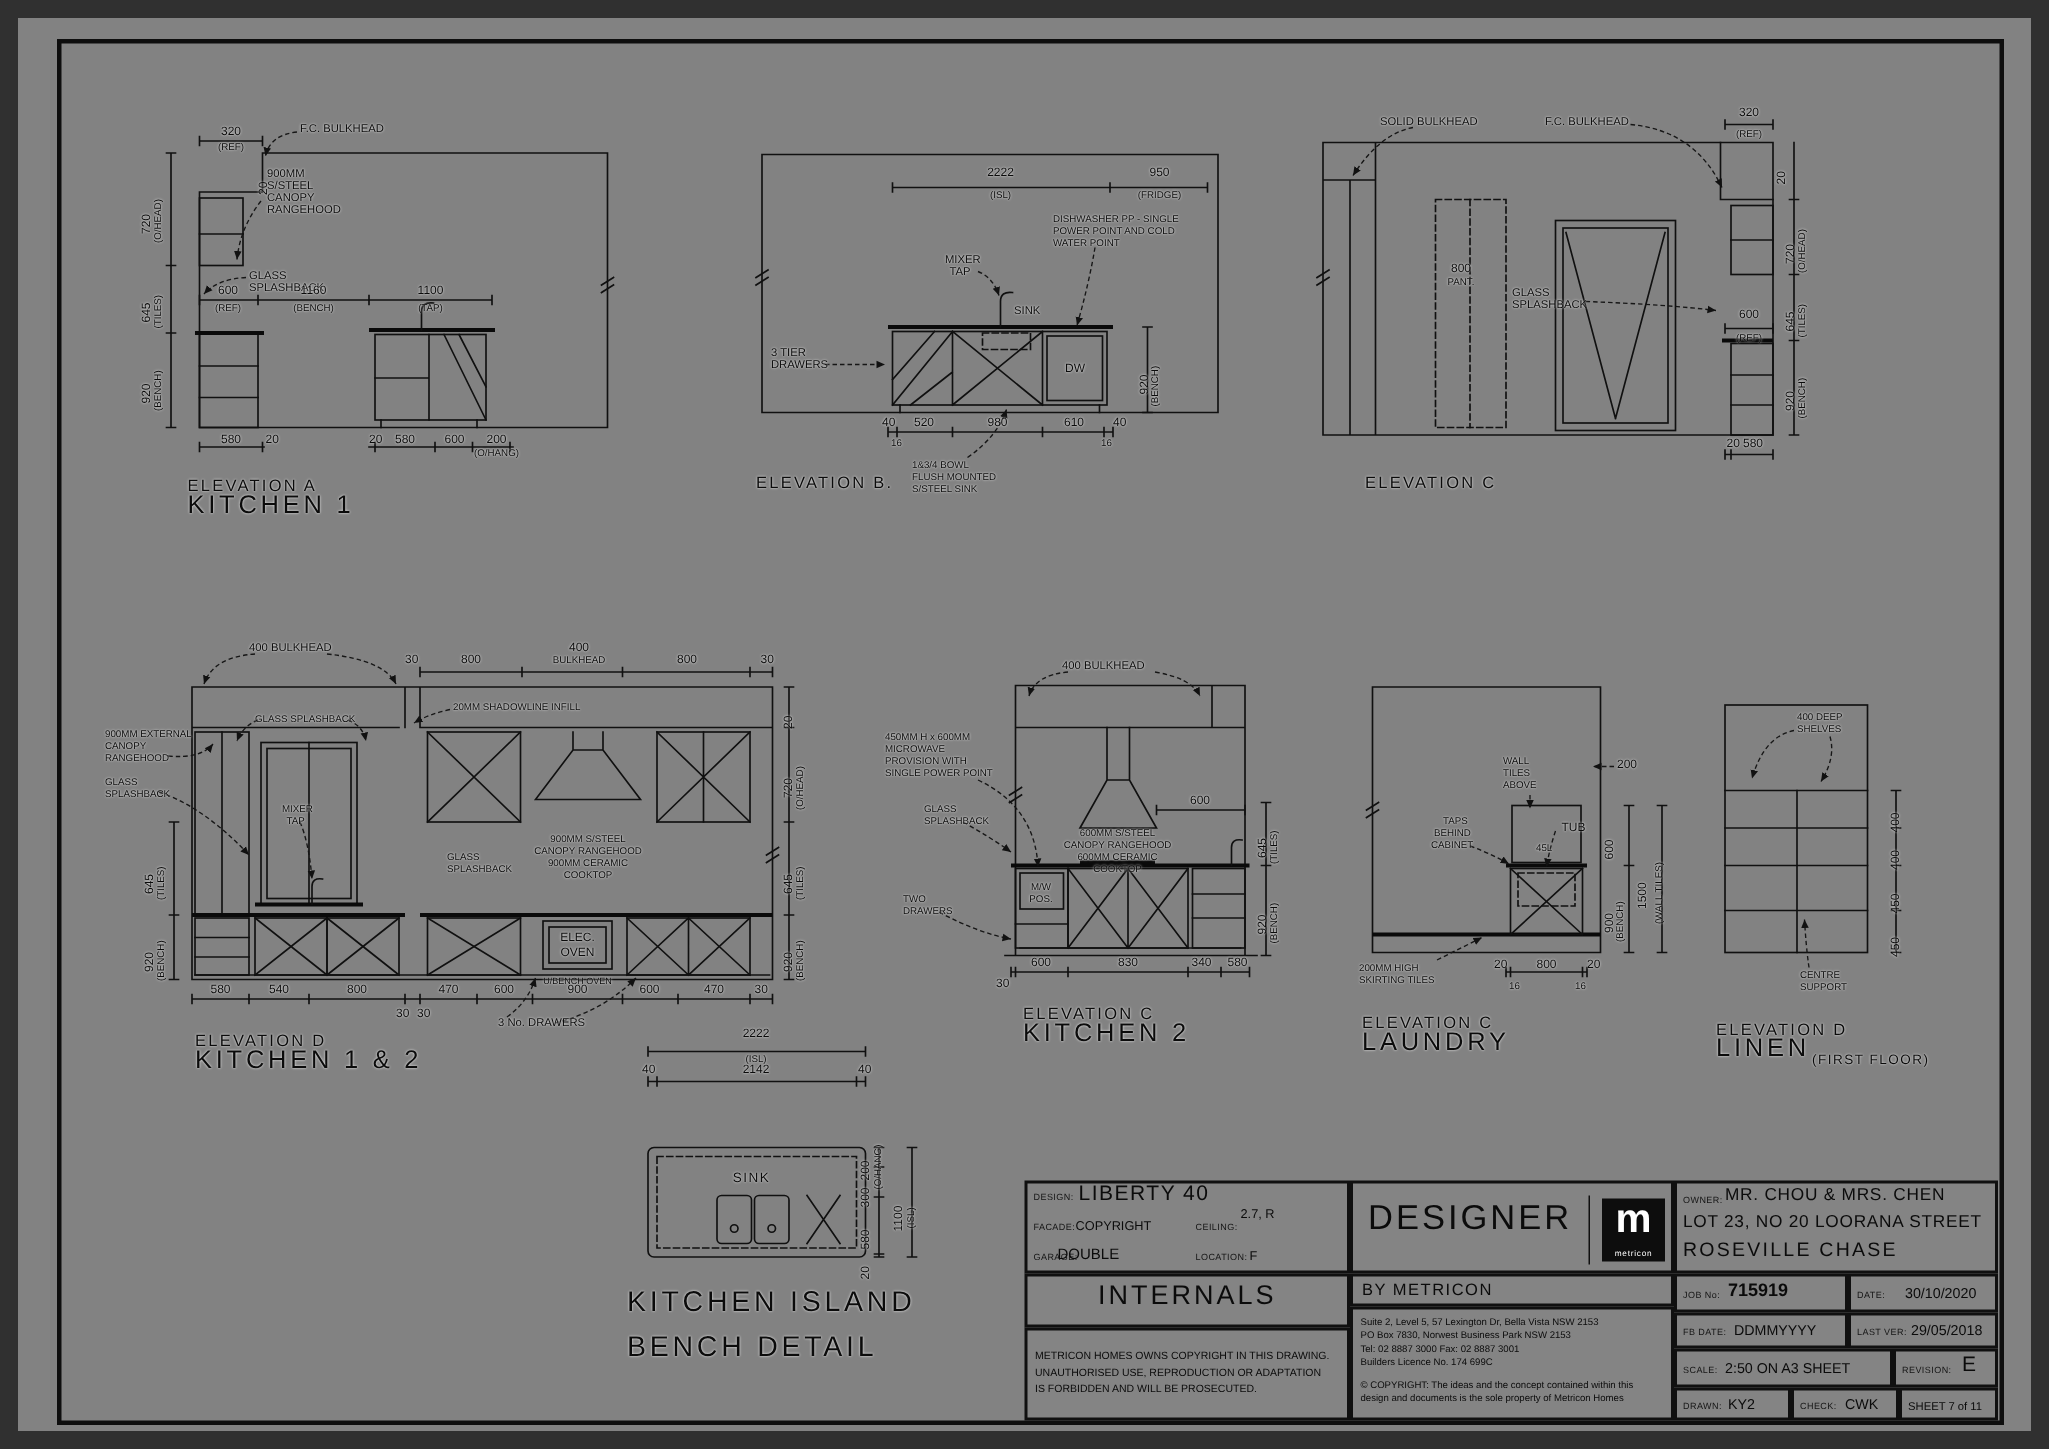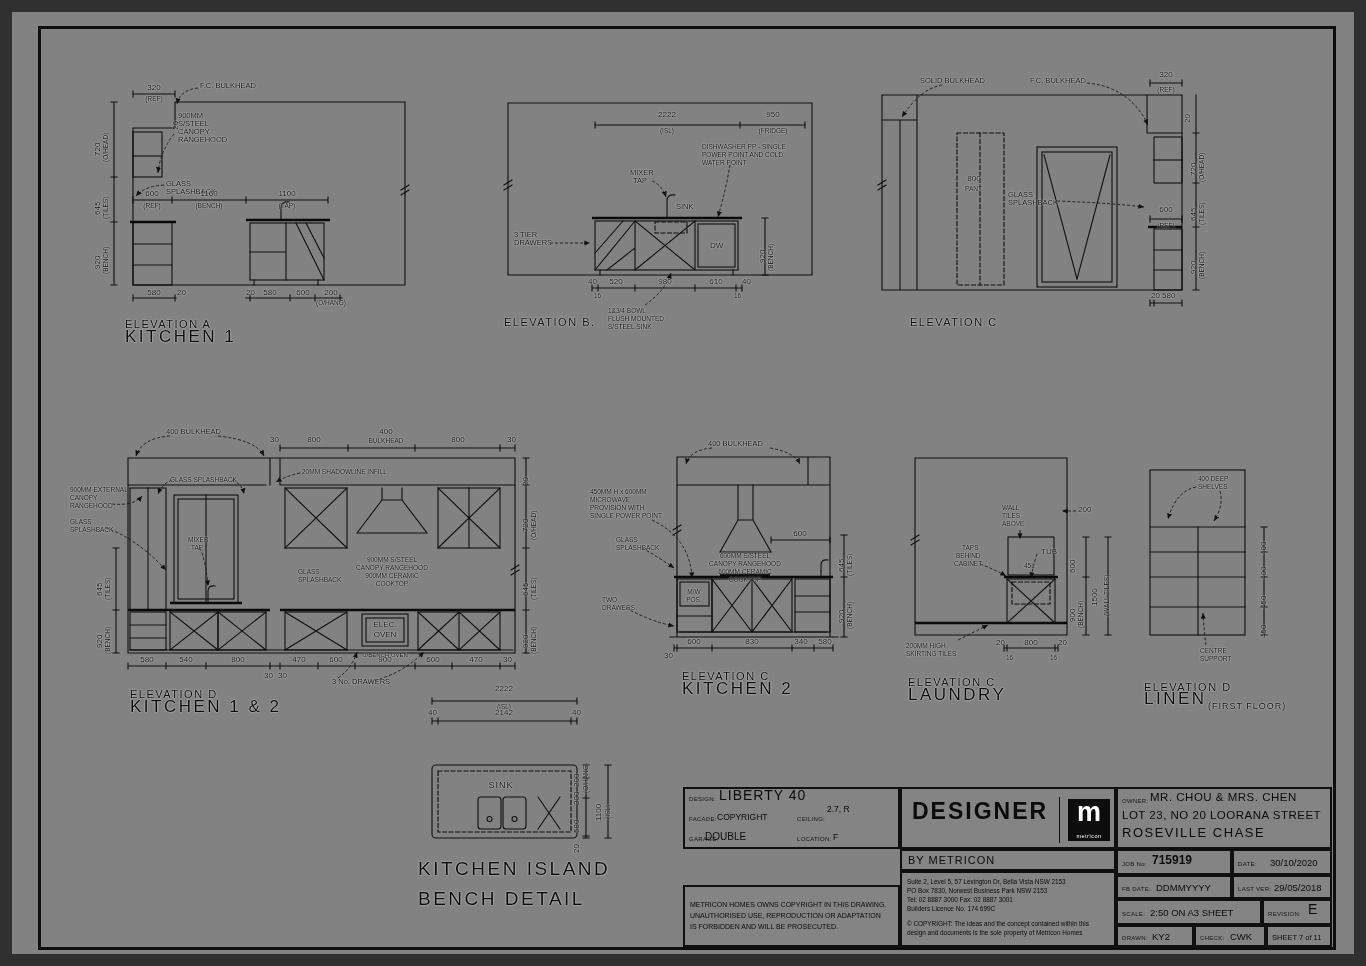--- a/index.html
+++ b/index.html
@@ -426,27 +426,30 @@
     <span class="lbl" style="left:34px;top:2px;font-size:14px;letter-spacing:1px">LIBERTY 40</span>
     <span class="lbl tl" style="left:4px;top:26px">FACADE:</span>
     <span class="lbl" style="left:32px;top:24px;font-size:8.5px">COPYRIGHT</span>
     <span class="lbl tl" style="left:112px;top:26px">CEILING:</span>
     <span class="lbl" style="left:142px;top:16px;font-size:8.5px">2.7, R</span>
     <span class="lbl tl" style="left:4px;top:46px">GARAGE:</span>
     <span class="lbl" style="left:20px;top:44px;font-size:10px">DOUBLE</span>
     <span class="lbl tl" style="left:112px;top:46px">LOCATION:</span>
     <span class="lbl" style="left:148px;top:44px;font-size:8.5px">F</span>
   </div>
+  <div class="cell" style="left:0;top:62px;width:217px;height:36px">
+    <span class="lbl" style="left:50%;top:8px;transform:translateX(-50%);font-size:18px;letter-spacing:2px">INTERNALS</span>
+  </div>
   <div class="cell" style="left:0;top:98px;width:217px;height:62px">
     <span class="lbl" style="left:5px;top:14px;font-size:7px">METRICON HOMES OWNS COPYRIGHT IN THIS DRAWING.</span>
     <span class="lbl" style="left:5px;top:25px;font-size:7px">UNAUTHORISED USE, REPRODUCTION OR ADAPTATION</span>
     <span class="lbl" style="left:5px;top:36px;font-size:7px">IS FORBIDDEN AND WILL BE PROSECUTED.</span>
   </div>
   <div class="cell" style="left:217px;top:0;width:216px;height:62px">
-    <span class="lbl" style="left:10px;top:18px;font-size:23px;font-weight:bold;letter-spacing:2px">DESIGNER</span>
+    <span class="lbl" style="left:10px;top:18px;font-size:23px;font-weight:normal;letter-spacing:2px">DESIGNER</span>
     <div style="position:absolute;left:157px;top:8px;width:1px;height:46px;background:#101010"></div>
     <div style="position:absolute;left:166px;top:10px;width:42px;height:42px;background:#0d0d0d">
       <span style="position:absolute;left:50%;top:-2px;transform:translateX(-50%);color:#fff;font-size:27px;font-weight:bold">m</span>
       <span style="position:absolute;left:50%;bottom:2px;transform:translateX(-50%);color:#fff;font-size:5.5px;letter-spacing:.5px">metricon</span>
     </div>
   </div>
   <div class="cell" style="left:217px;top:62px;width:216px;height:22px">
     <span class="lbl" style="left:6px;top:5px;font-size:11px;letter-spacing:1px">BY  METRICON</span>
   </div>
   <div class="cell" style="left:217px;top:84px;width:216px;height:76px">

